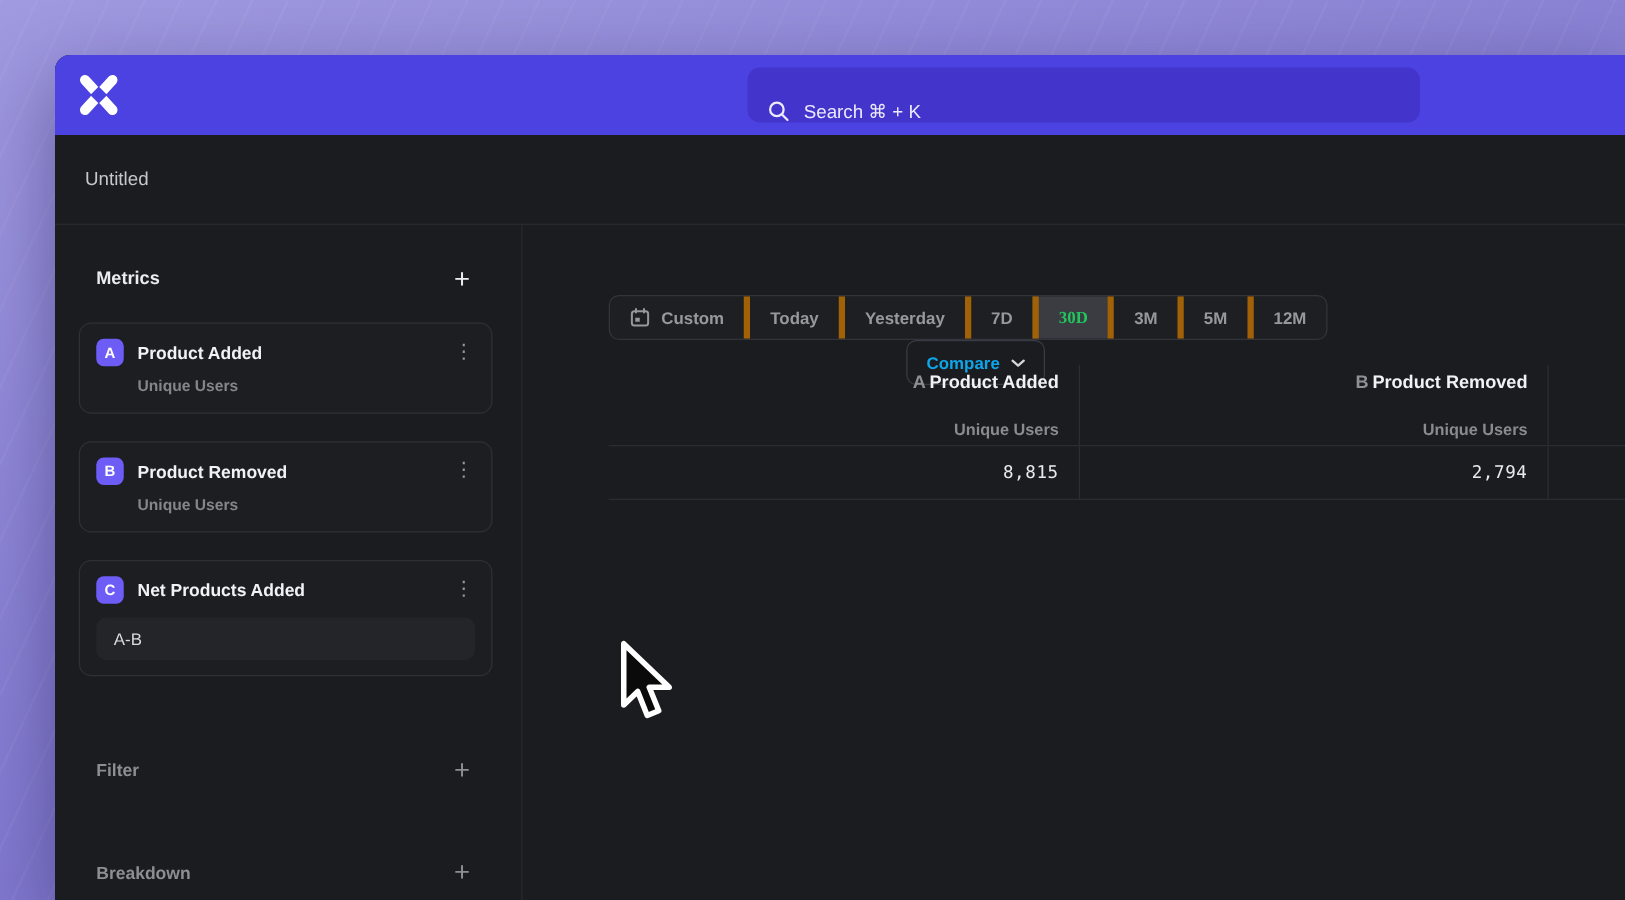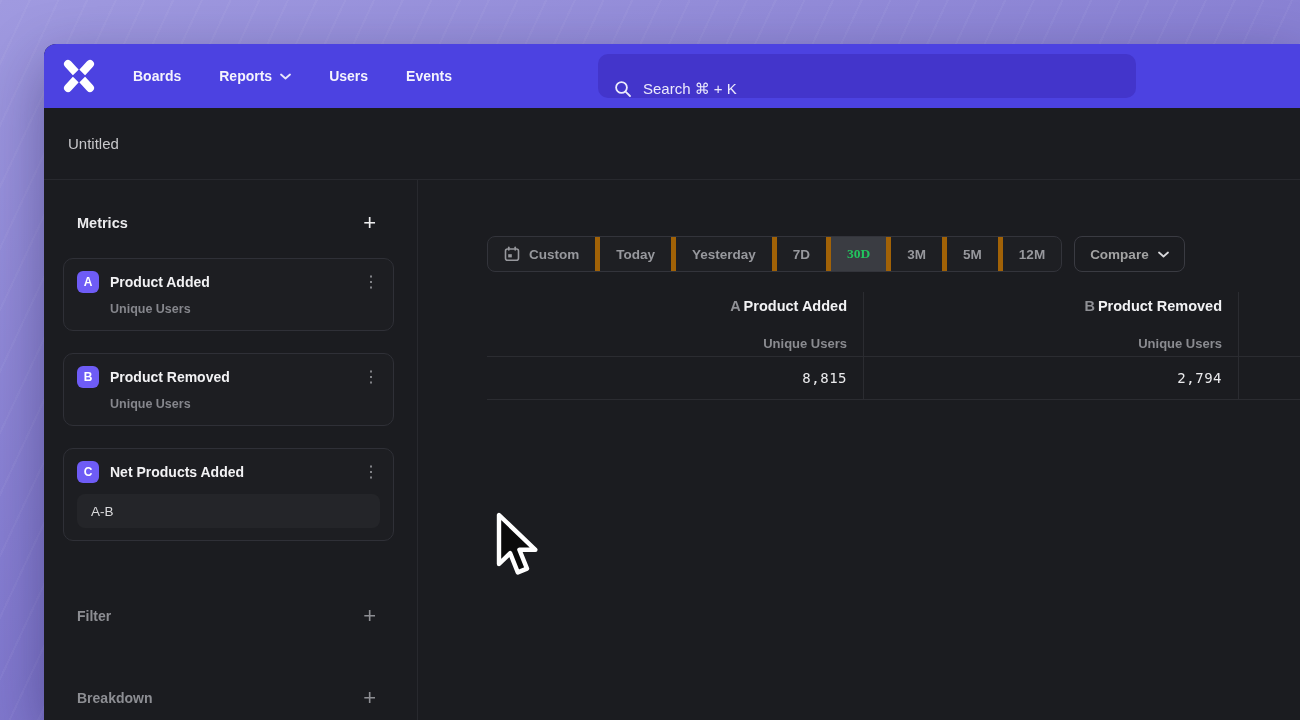--- a/index.html
+++ b/index.html
@@ -46,28 +46,28 @@
   .badge { width:22px; height:22px; border-radius:6px; background:#6e5cf6; color:#fff; font-size:12px;
     font-weight:700; display:flex; align-items:center; justify-content:center; flex:0 0 auto; }
   .card-name { margin-left:11px; color:#f2f2f4; font-size:14px; font-weight:700; flex:1; }
   .kebab { color:#96979c; font-size:16px; width:18px; text-align:center; cursor:pointer; line-height:16px; }
   .card-sub { margin:9px 0 2px 33px; color:#85868c; font-size:12.5px; font-weight:700; }
   .formula-input { margin-top:11px; height:34px; background:#242529; border-radius:8px; color:#dadadc;
     font-size:13.5px; display:flex; align-items:center; padding-left:14px; cursor:text; }
 
   
   .main { flex:1; position:relative; min-width:0; }
-  .toolbar { position:absolute; left:69px; top:56px; display:flex; align-items:center; }
+  .toolbar { position:absolute; left:69px; top:56px; display:flex; align-items:center;flex-direction:column; }
   .tabs { display:flex; border:1px solid #33343b; border-radius:8px; overflow:hidden; height:36px; background:#1e1f23; }
   .tab { display:flex; align-items:center; gap:9px; padding:0 16px; color:#97989d; font-size:13.5px;
     font-weight:600; border-left:5px solid #a16207; cursor:pointer; white-space:nowrap; }
   .tab:first-child { border-left:none; }
   .tab.selected { background:#3a3c42; color:#22c55e; font-weight:700;font-family:Liberation Serif, serif; }
   .compare { margin-left:12px; height:36px; border:1px solid #3a3b42; border-radius:8px; display:flex;
-    align-items:center; gap:9px; padding:0 15px; color:#a3a3a3; font-size:13.5px; font-weight:700; cursor:pointer; }
+    align-items:center; gap:9px; padding:0 15px; color:#0ea5e9; font-size:13.5px; font-weight:700; cursor:pointer; }
 
   .table { position:absolute; left:69px; right:0; top:112px; display:grid; grid-template-columns:377px 375px 1fr; }
   .th { height:65px; border-right:1px solid #2b2c31; border-bottom:1px solid #2b2c31; display:flex;
     flex-direction:column; justify-content:center; align-items:flex-end; padding-right:16px; gap:22px; }
   .th.last, .td.last { border-right:none; }
   .th-line1 { font-size:14.5px; color:#f2f2f4; font-weight:700; }
   .th-badge { color:#8f9095; font-weight:600; margin-right:3px; }
   .th-sub { font-size:13px; color:#8a8b90; font-weight:600; }
   .td { height:43px; border-right:1px solid #2b2c31; border-bottom:1px solid #2b2c31; display:flex;
     align-items:center; justify-content:flex-end; padding-right:16px;
@@ -83,37 +83,20 @@
 <div class="window">
 
   <div class="nav">
     <svg class="logo" viewBox="0 0 34 34">
       <g stroke="#ffffff" stroke-width="8" stroke-linecap="round">
         <line x1="6" y1="5" x2="28" y2="29"></line>
         <line x1="28" y1="5" x2="6" y2="29"></line>
       </g>
       <rect x="12.2" y="12.2" width="9.6" height="9.6" fill="#4c42e1" transform="rotate(45 17 17)"></rect>
     </svg>
-    <div class="nav-items">
-      <div class="nav-item">
-        <span>Boards</span>
-      </div>
-      <div class="nav-item">
-        <span>Reports</span>
-        <svg width="11" height="7" viewBox="0 0 11 7">
-          <polyline points="1,1.5 5.5,5.5 10,1.5" fill="none" stroke="#e8e6fb" stroke-width="1.8" stroke-linecap="round" stroke-linejoin="round"></polyline>
-        </svg>
-      </div>
-      <div class="nav-item">
-        <span>Users</span>
-      </div>
-      <div class="nav-item">
-        <span>Events</span>
-      </div>
-    </div>
     <div class="search">
       <svg width="18" height="18" viewBox="0 0 18 18">
         <circle cx="7.5" cy="7.5" r="5.4" fill="none" stroke="#eceafc" stroke-width="1.8"></circle>
         <line x1="11.8" y1="11.8" x2="16" y2="16" stroke="#eceafc" stroke-width="1.8" stroke-linecap="round"></line>
       </svg>
       <span class="search-text">Search  ⌘ + K</span>
     </div>
   </div>
 
   <div class="doc-header">

